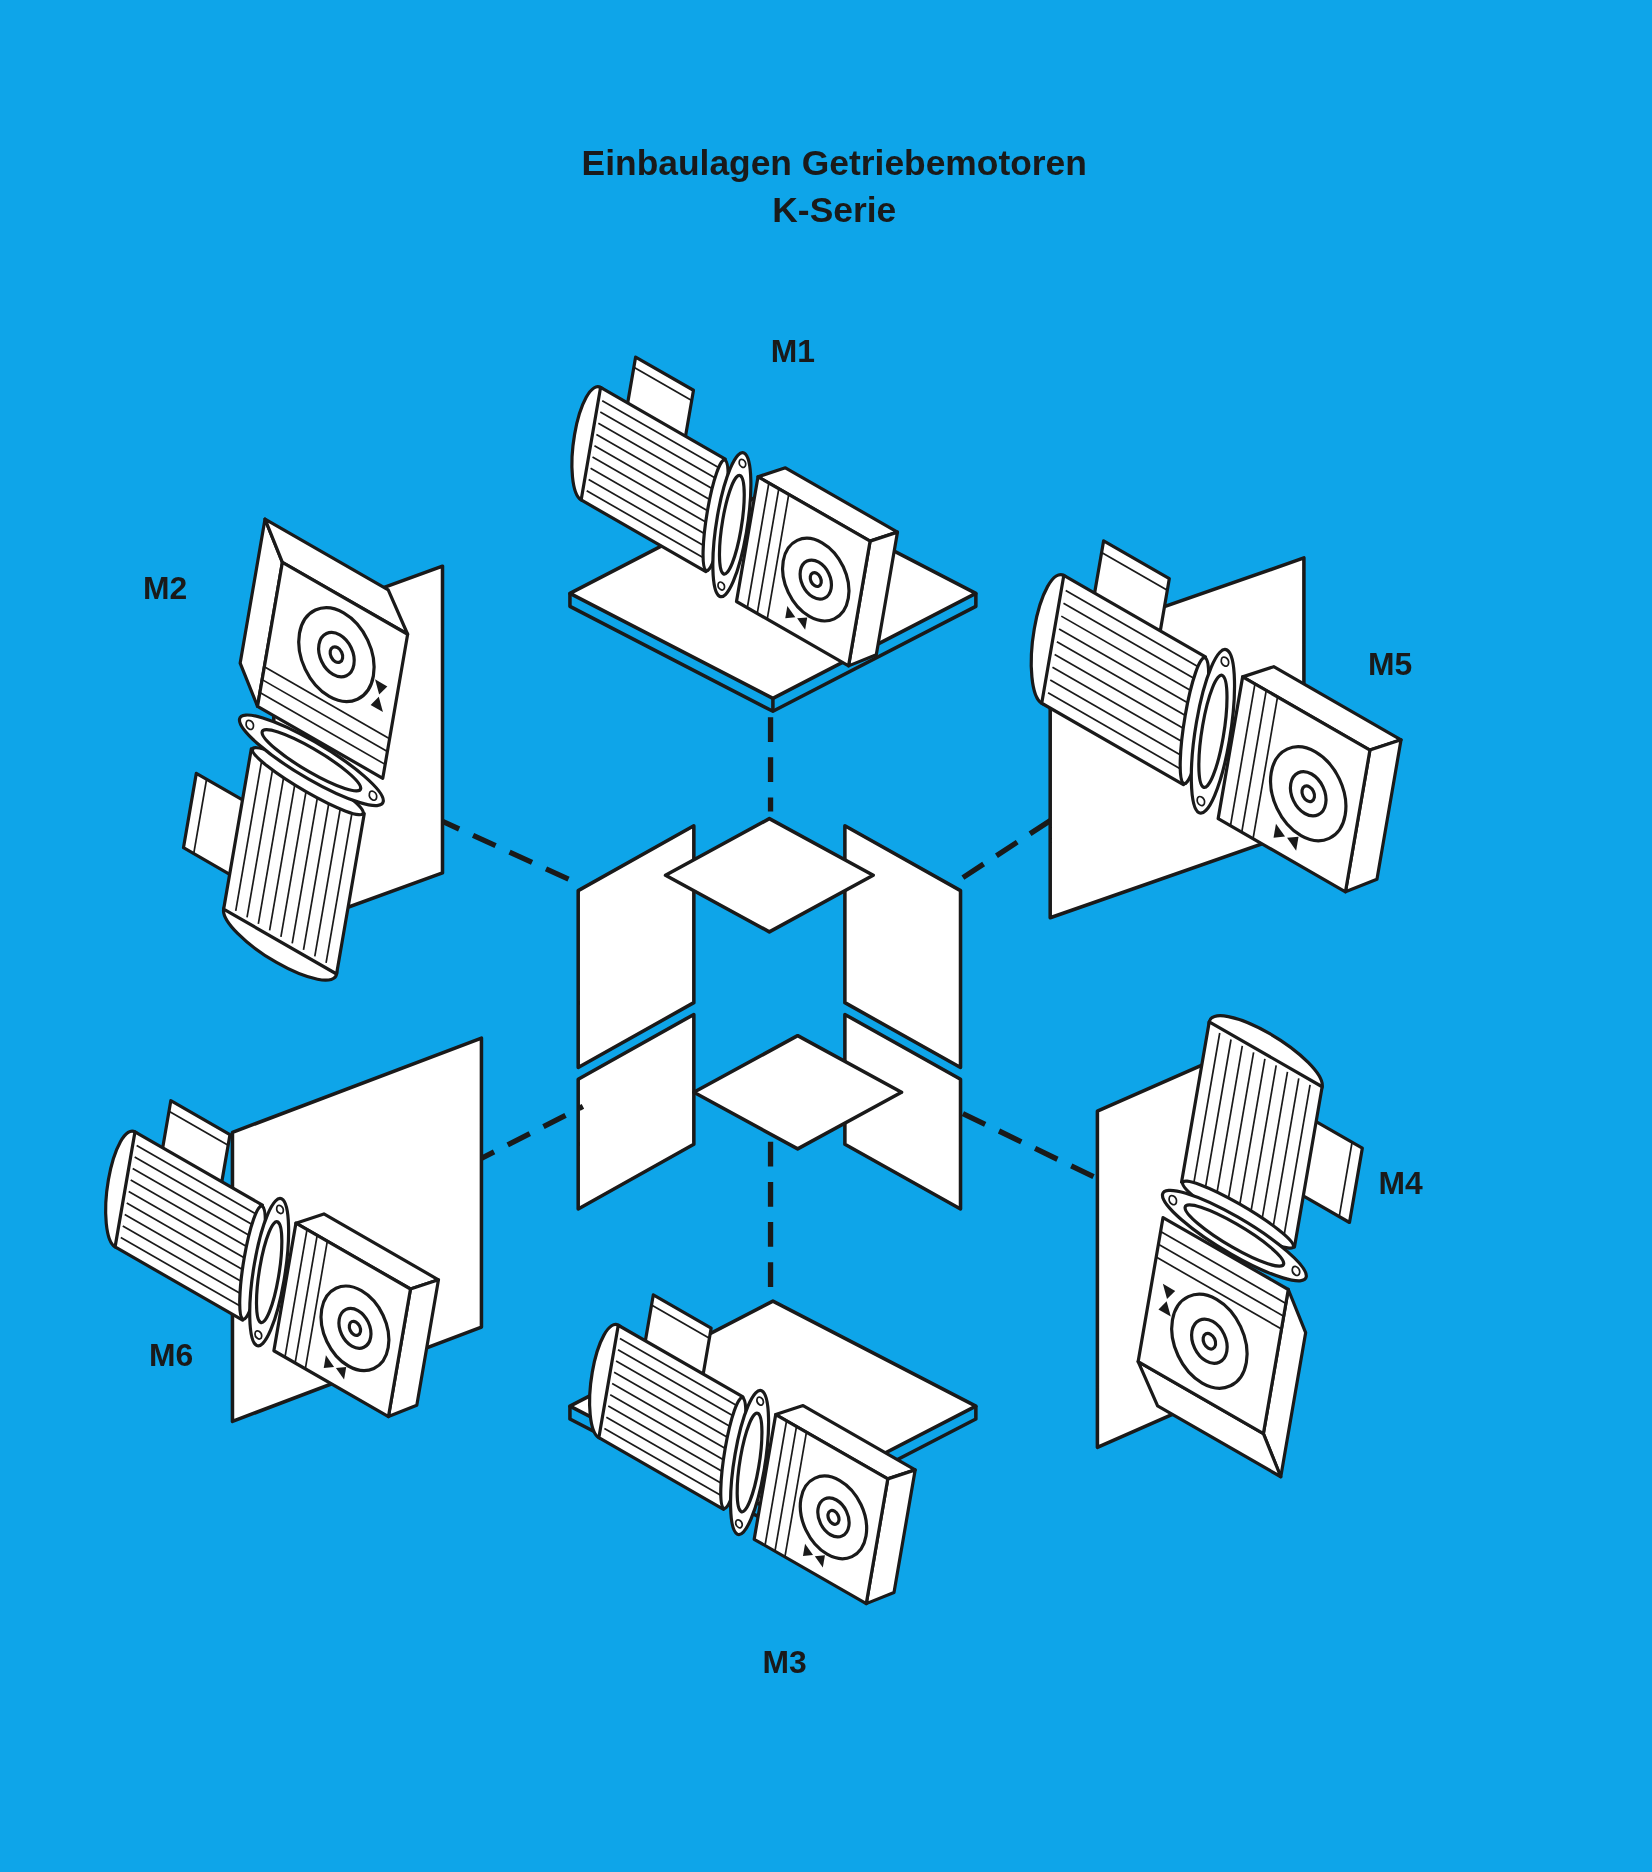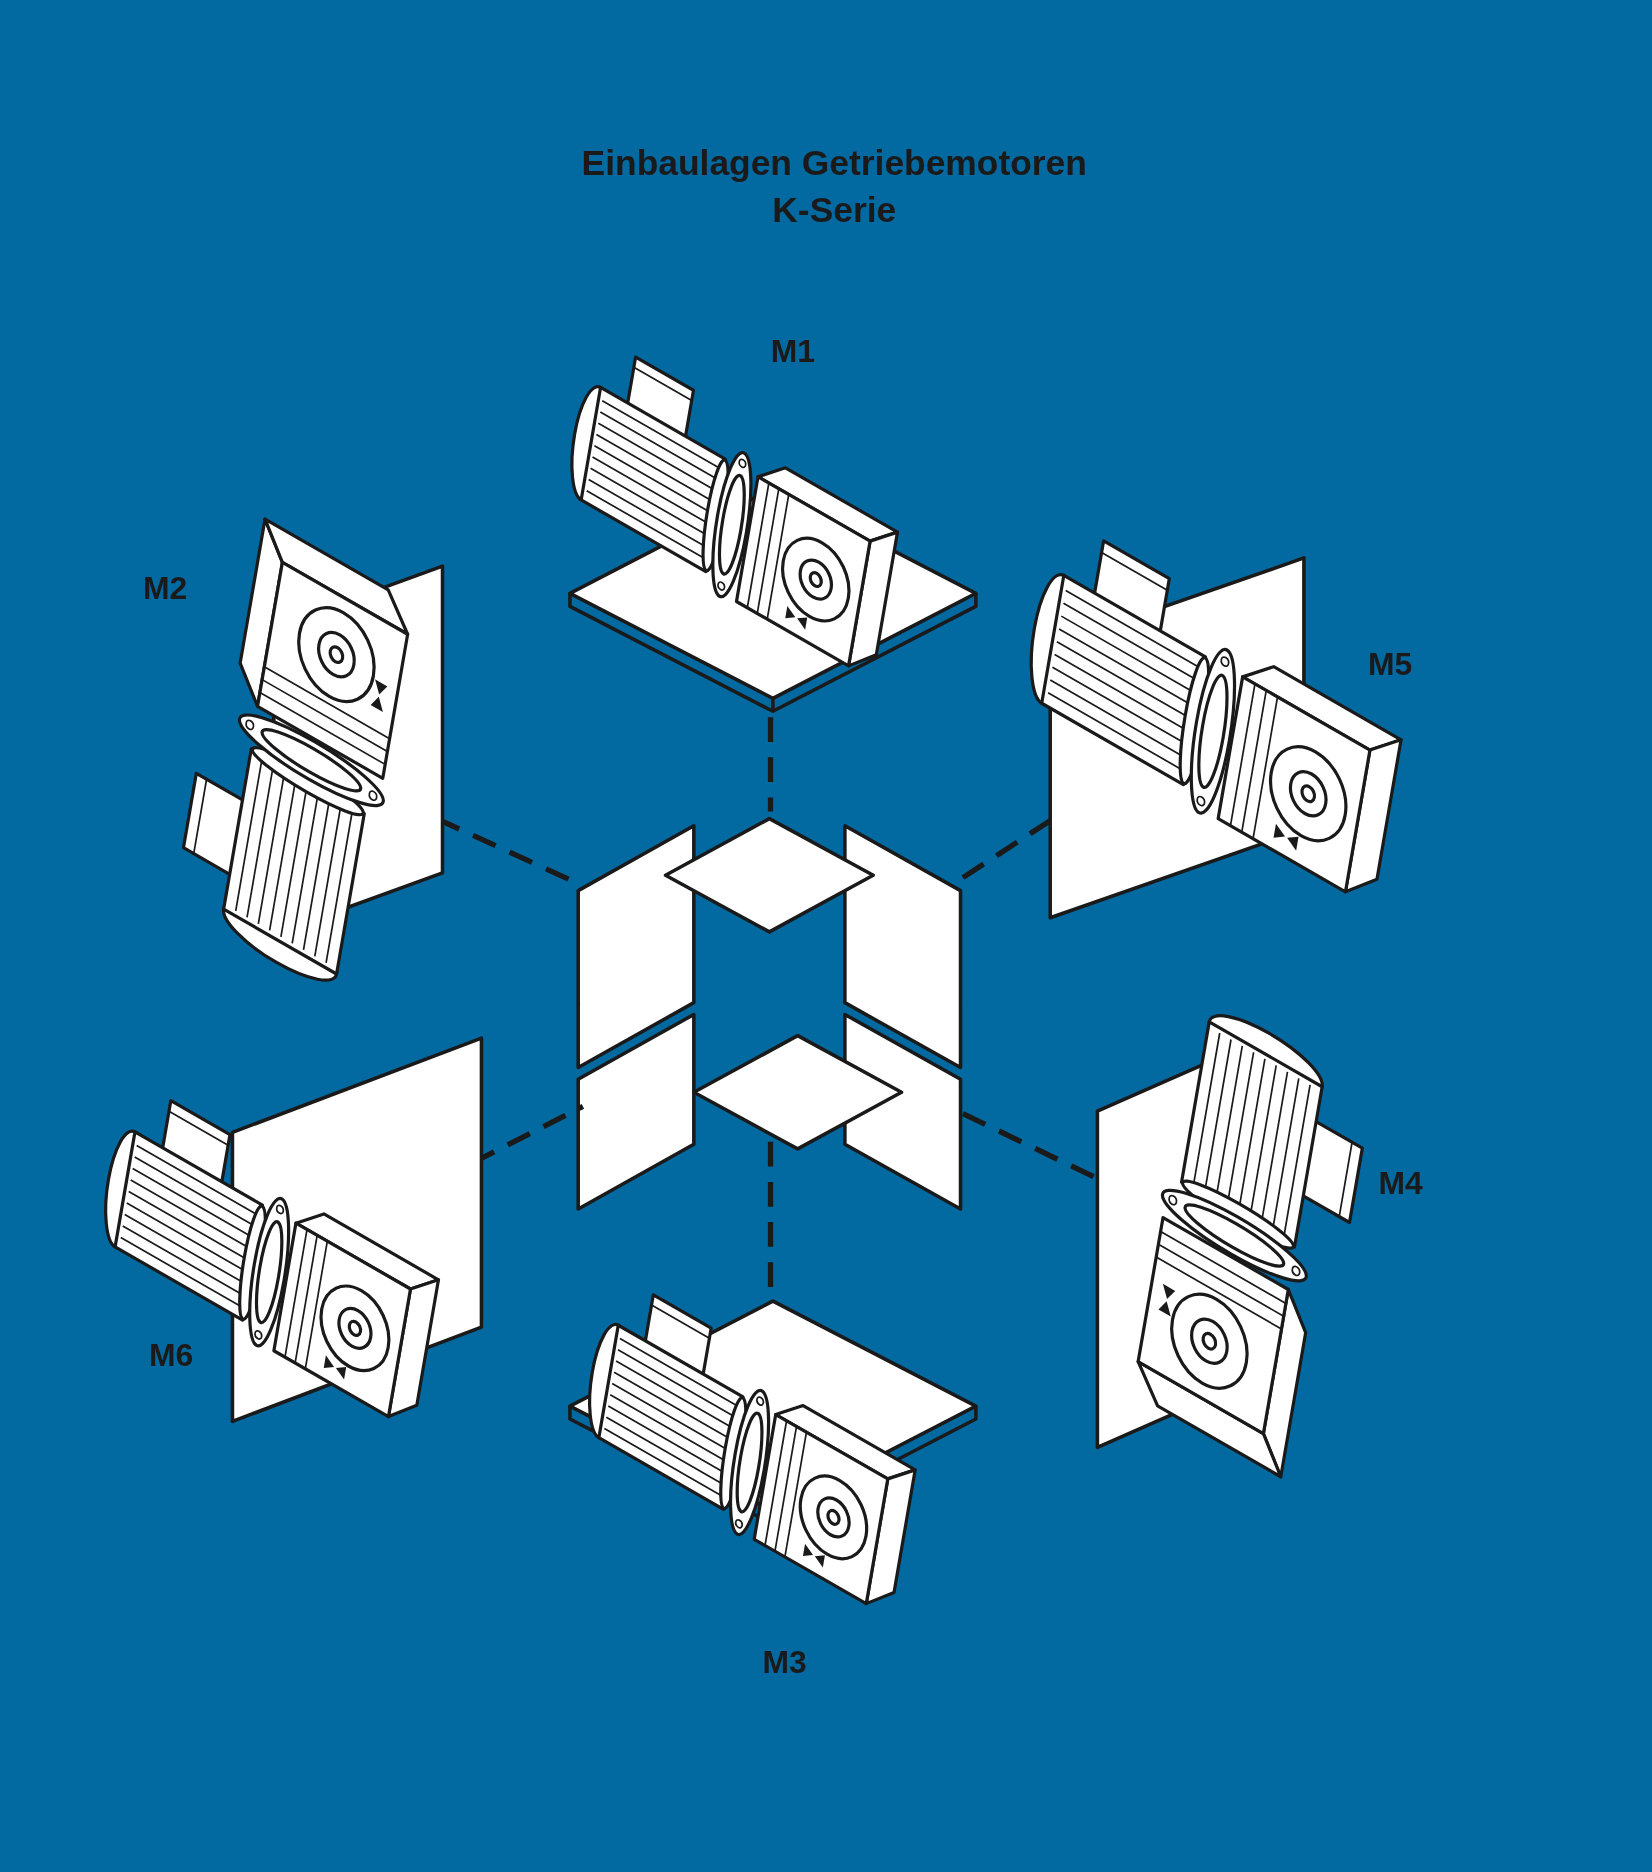--- a/index.html
+++ b/index.html
@@ -4,21 +4,21 @@
 <style>
   html, body {
     margin: 0;
     padding: 0;
     background: #ffffff;
   }
   .page {
     position: relative;
     width: 1652px;
     height: 1872px;
-    background: #0369a1;
+    background: #0ea5e9;
     font-family: "Liberation Sans", sans-serif;
     overflow: hidden;
   }
   svg { display: block; }
 
   .line-art {
     fill: #ffffff;
     stroke: #1a1a1a;
     stroke-width: 3;
     stroke-linejoin: round;

